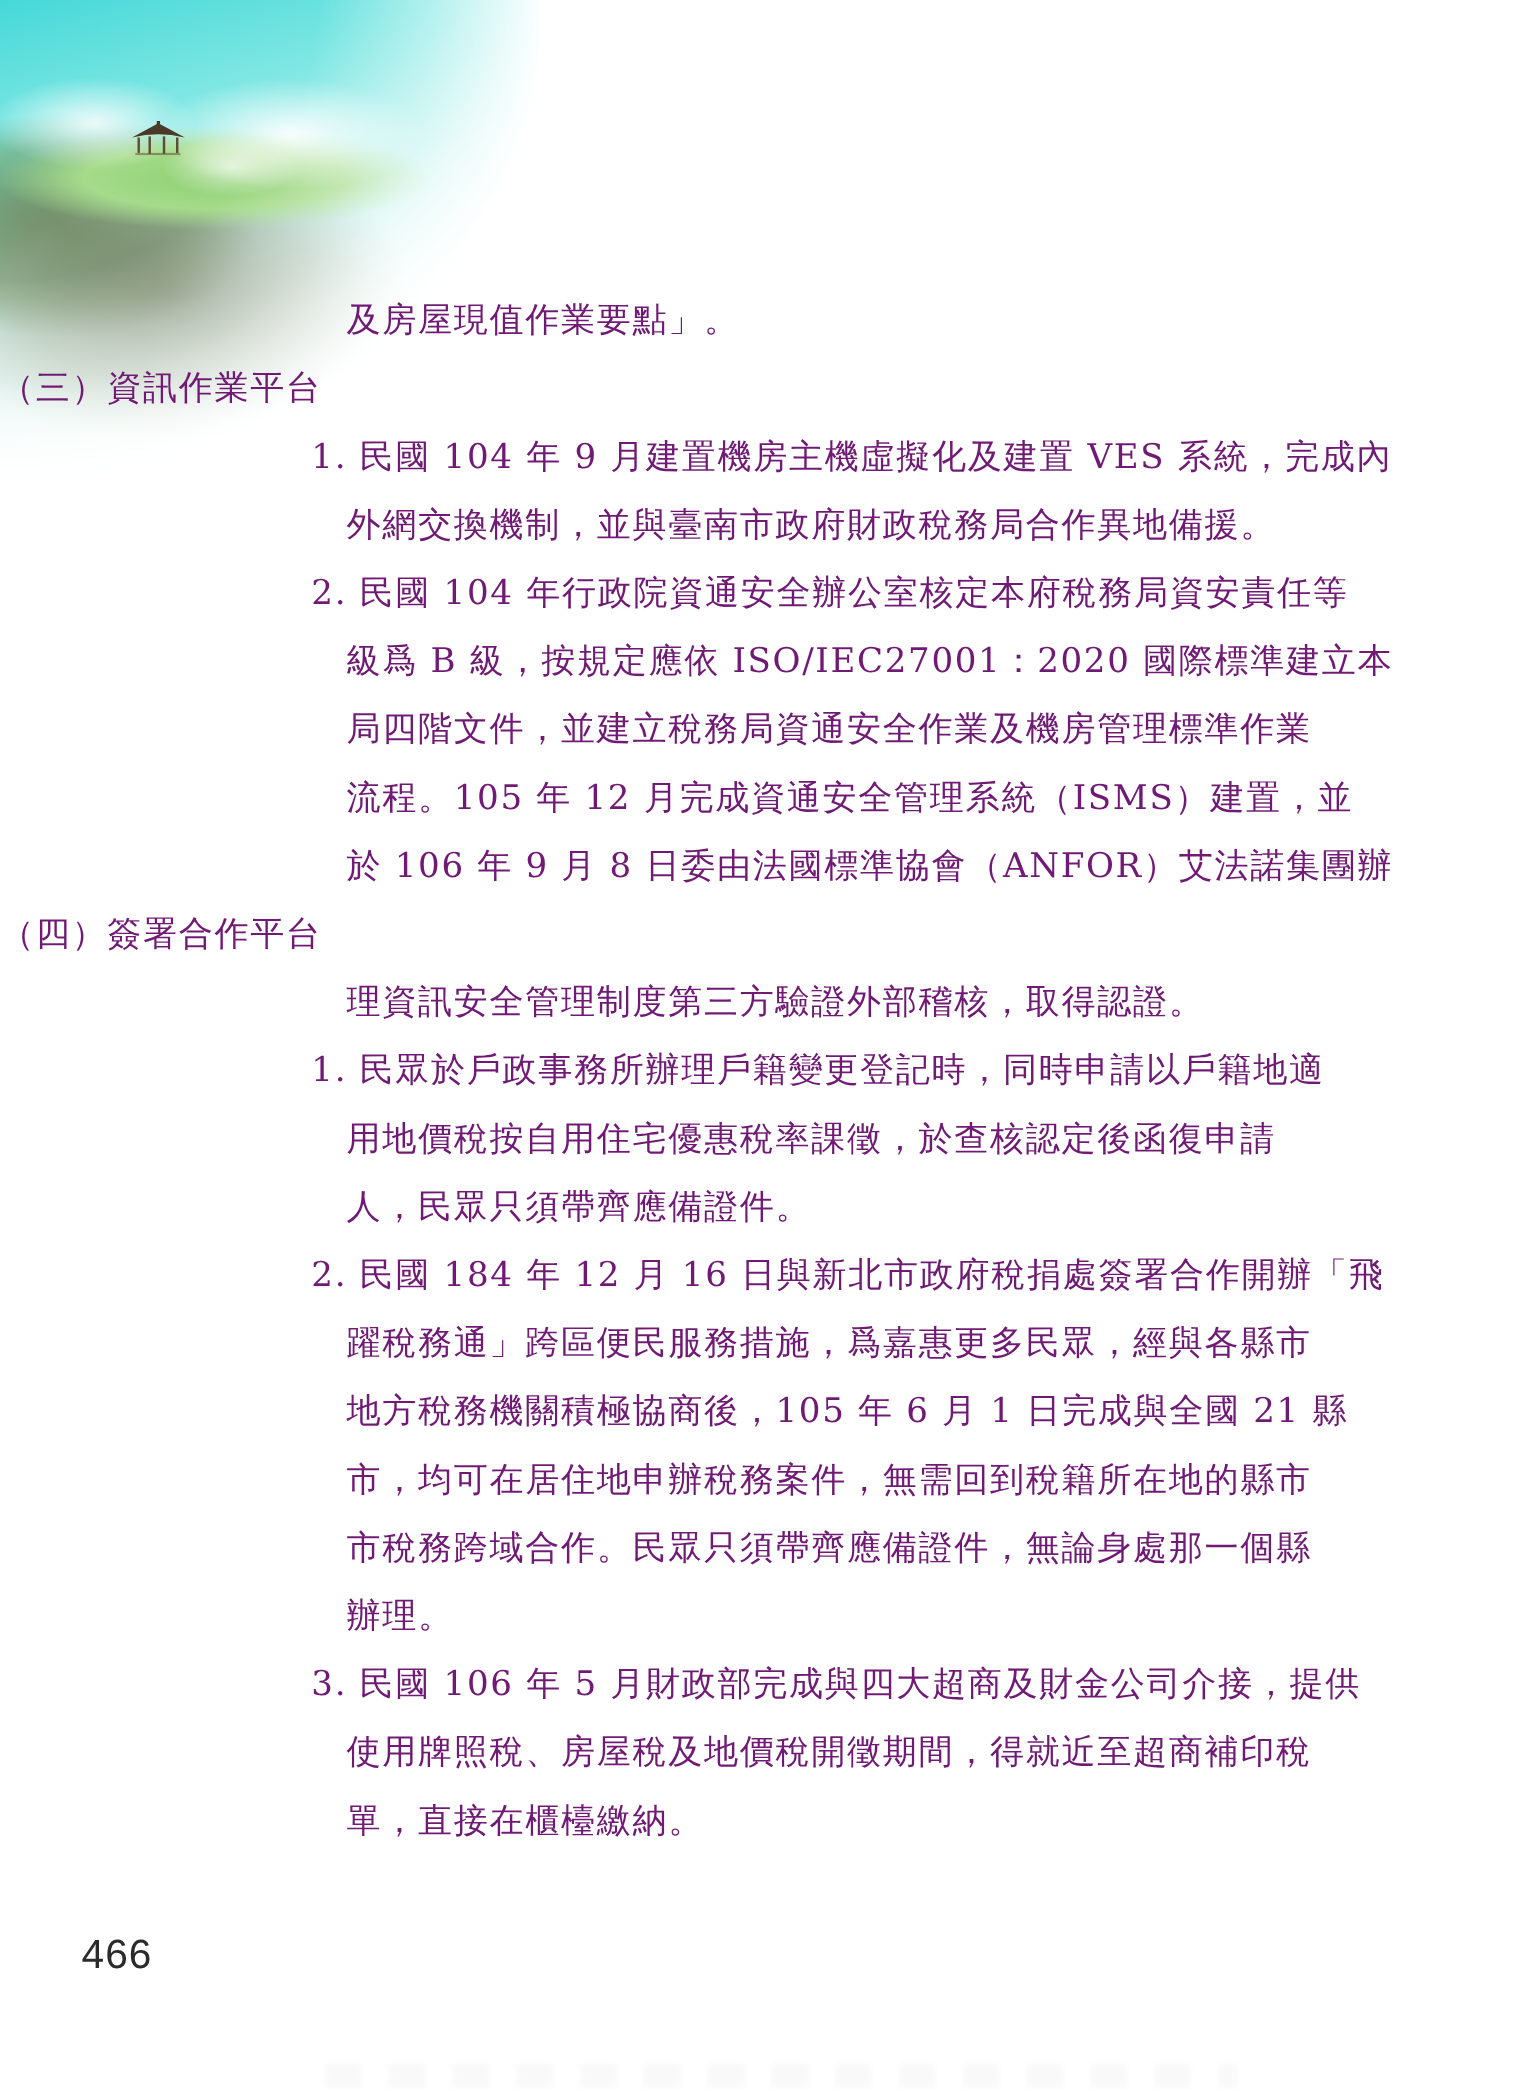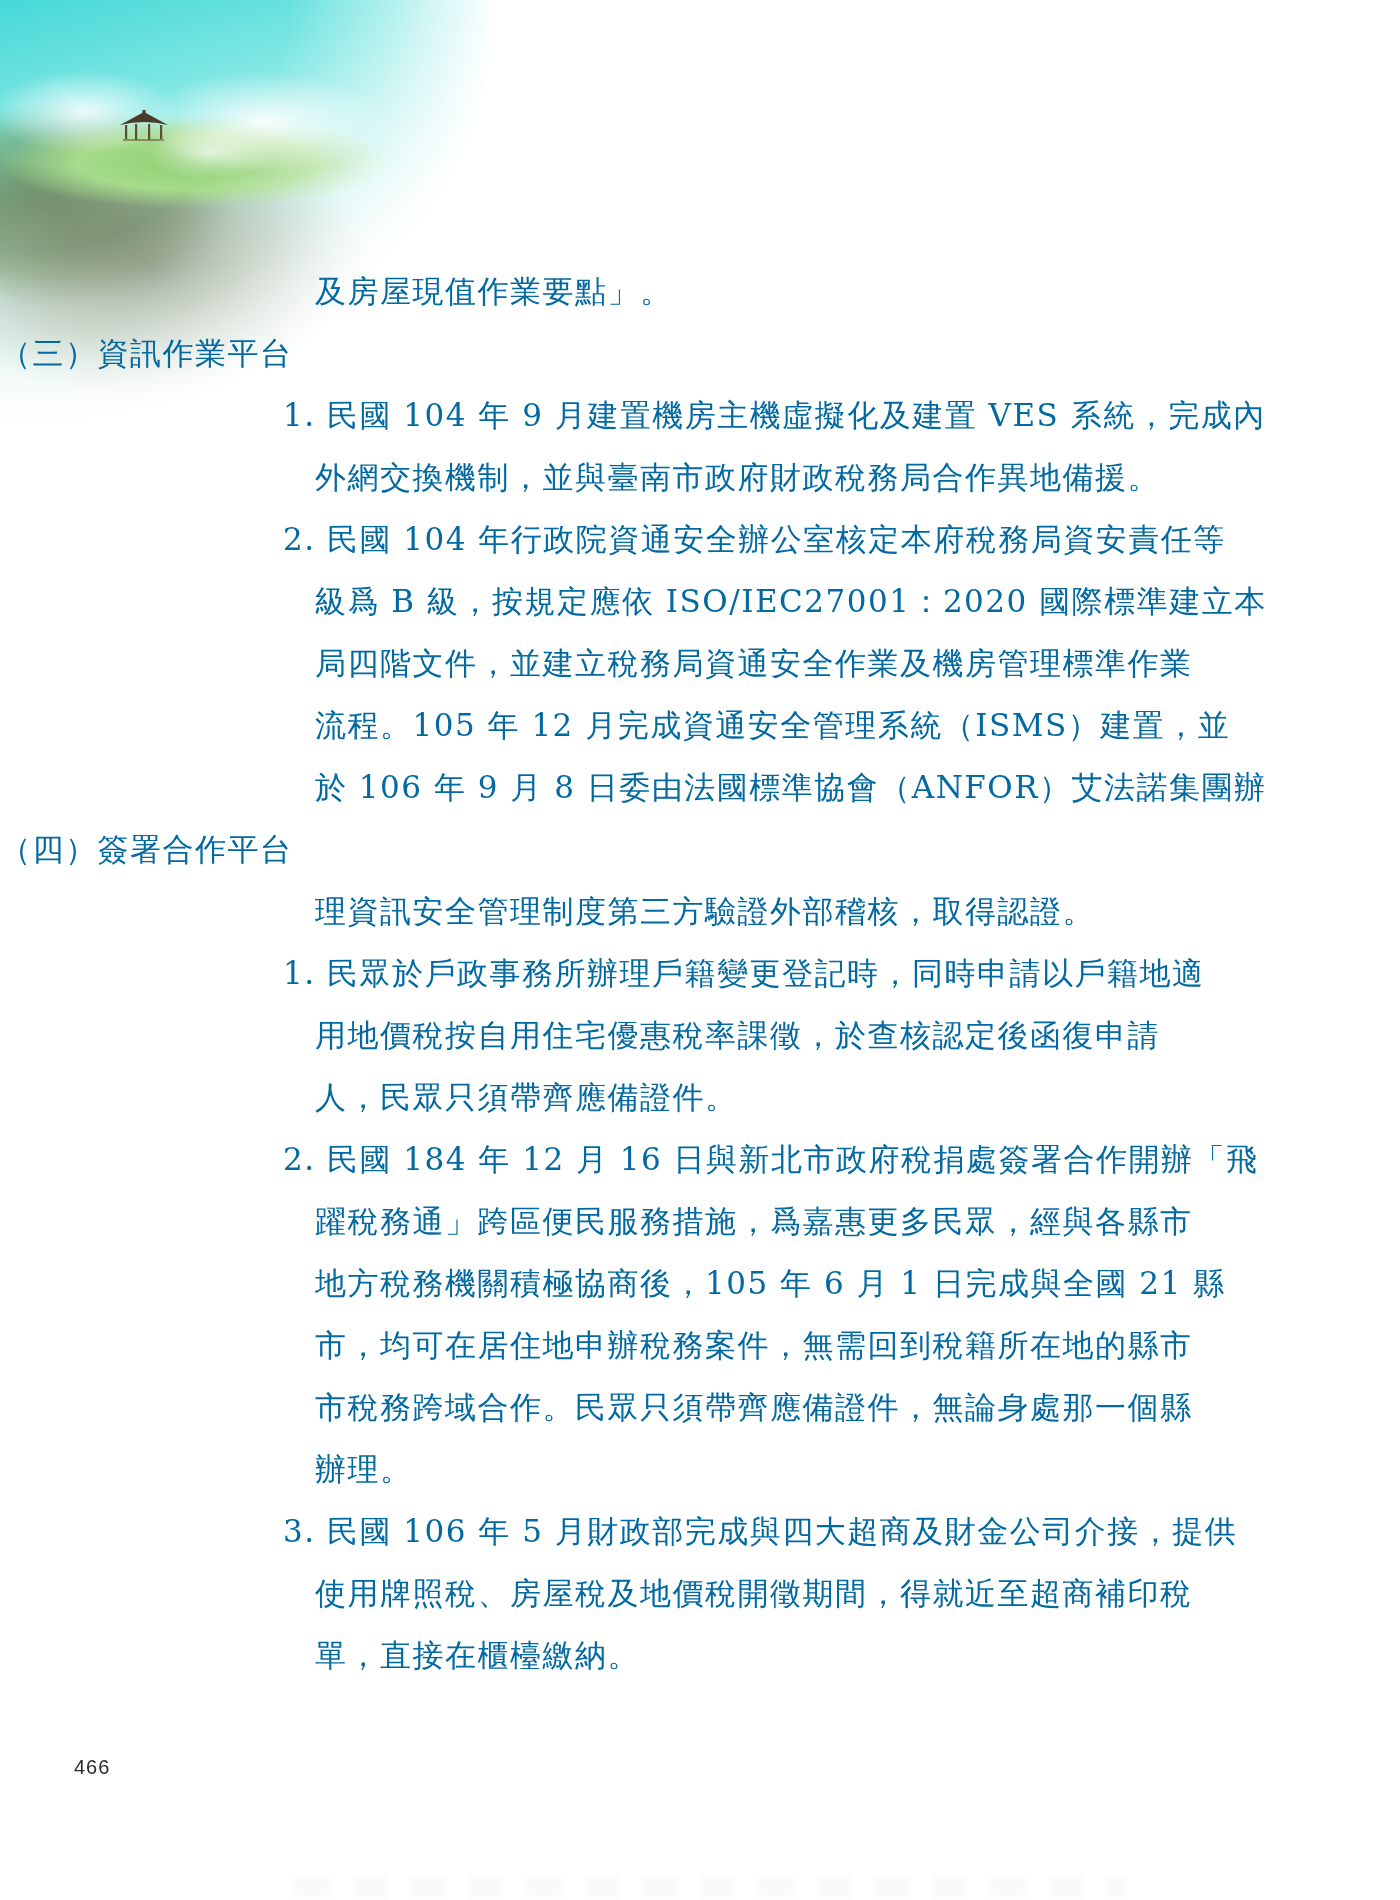--- a/index.html
+++ b/index.html
@@ -42,40 +42,40 @@
     width: 52px;
     height: 38px;
   }
 
   
   .textblock {
     position: absolute;
     left: 0;
     top: 270px;
     width: 1400px;
-    color: #0369a1;
+    color: #701a75;
   }
   .line {
     height: 62px;
     line-height: 42px;
     font-size: 31px;
     letter-spacing: 1.5px;
     white-space: nowrap;
   }
   .indent-heading { }
   .indent-item    { padding-left: 283px; }
   .indent-cont    { padding-left: 315px; }
 
   
   .pagenum {
     position: absolute;
     left: 74px;
     top: 1756px;
     font-family: "Liberation Sans", "DejaVu Sans", sans-serif;
-    font-size: 20px;
+    font-size: 37px;
     color: #2b2b2b;
     letter-spacing: 1px;
   }
 
   
   .ghost-strip {
     position: absolute;
     left: 295px;
     top: 1876px;
     width: 830px;

